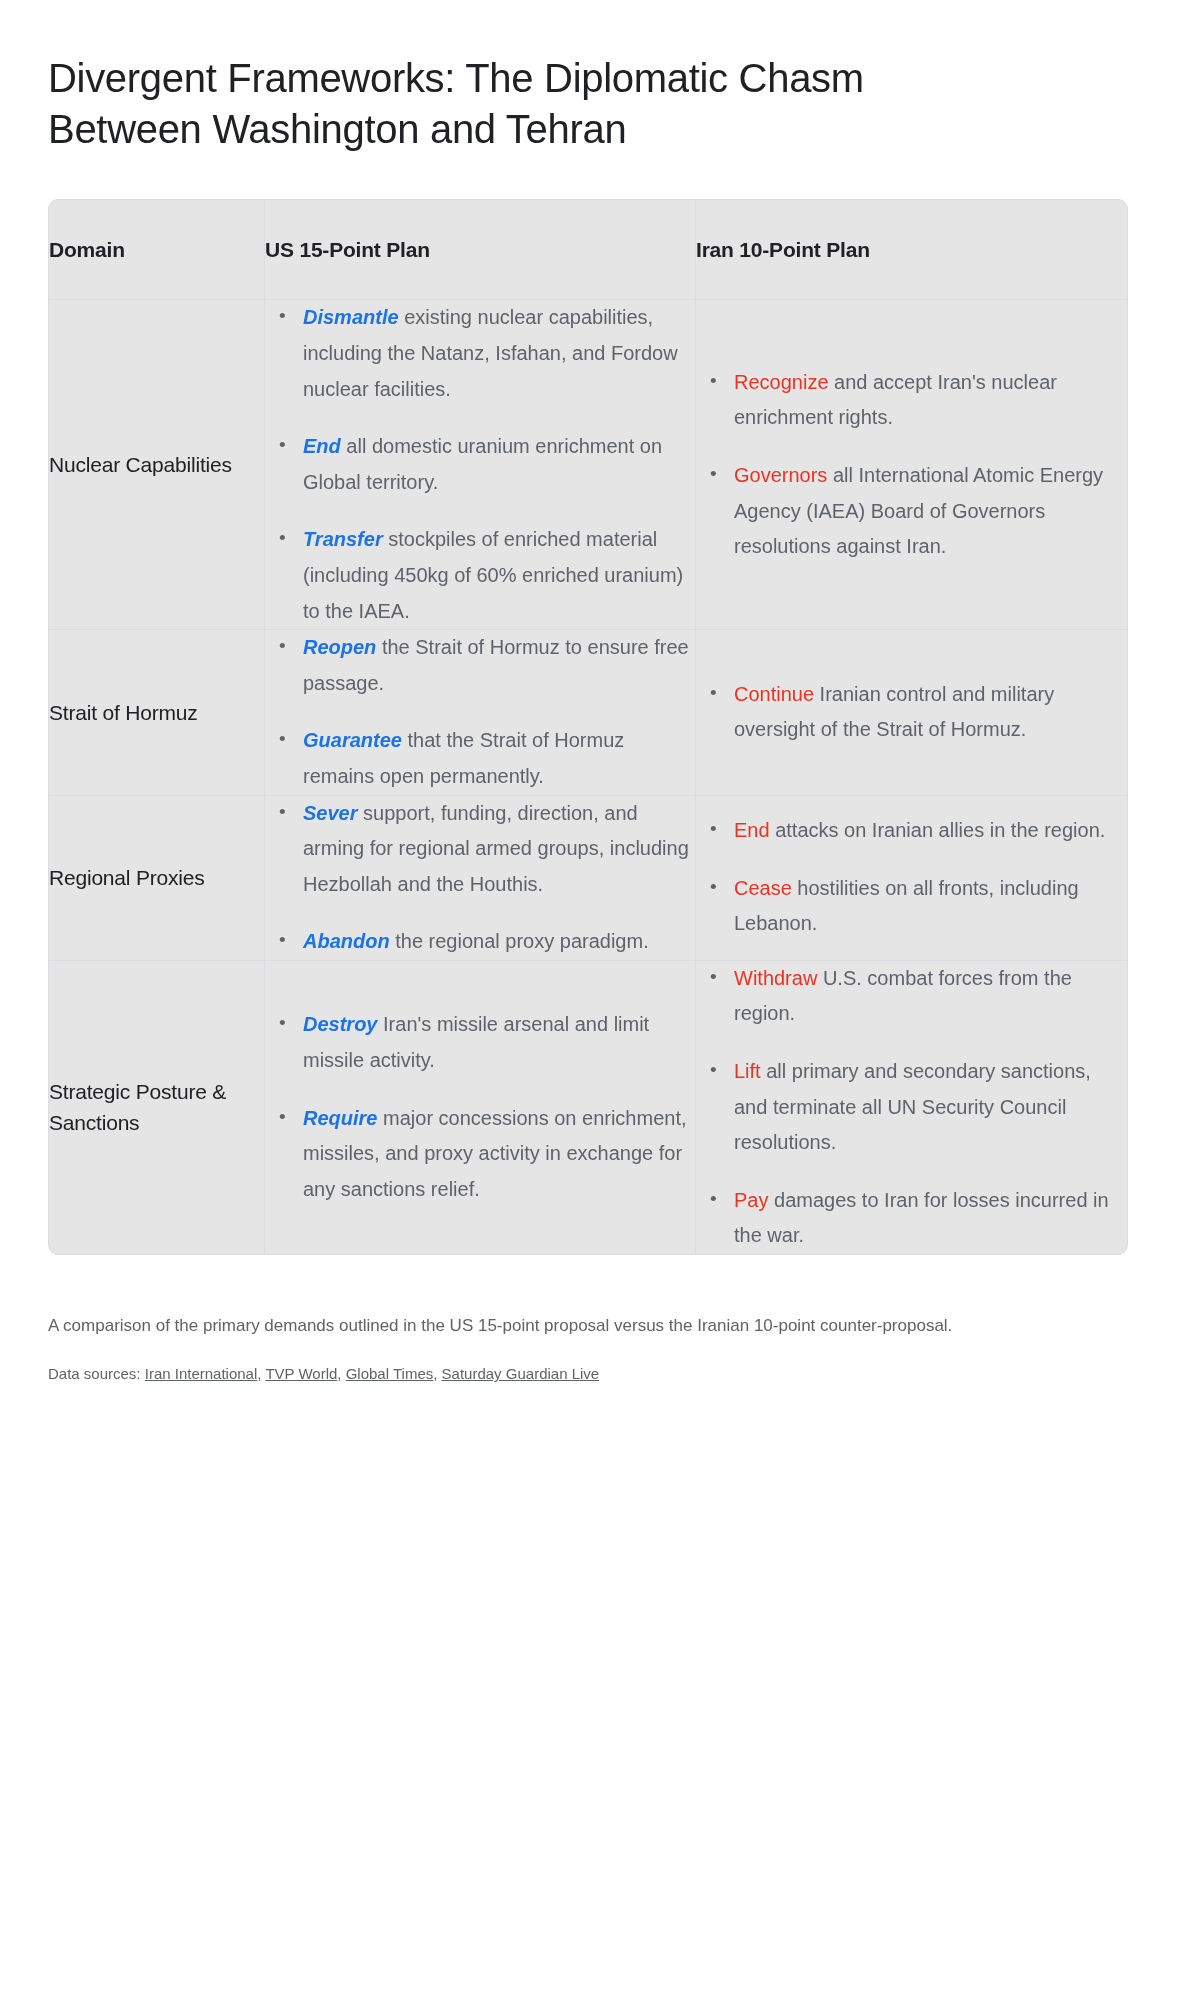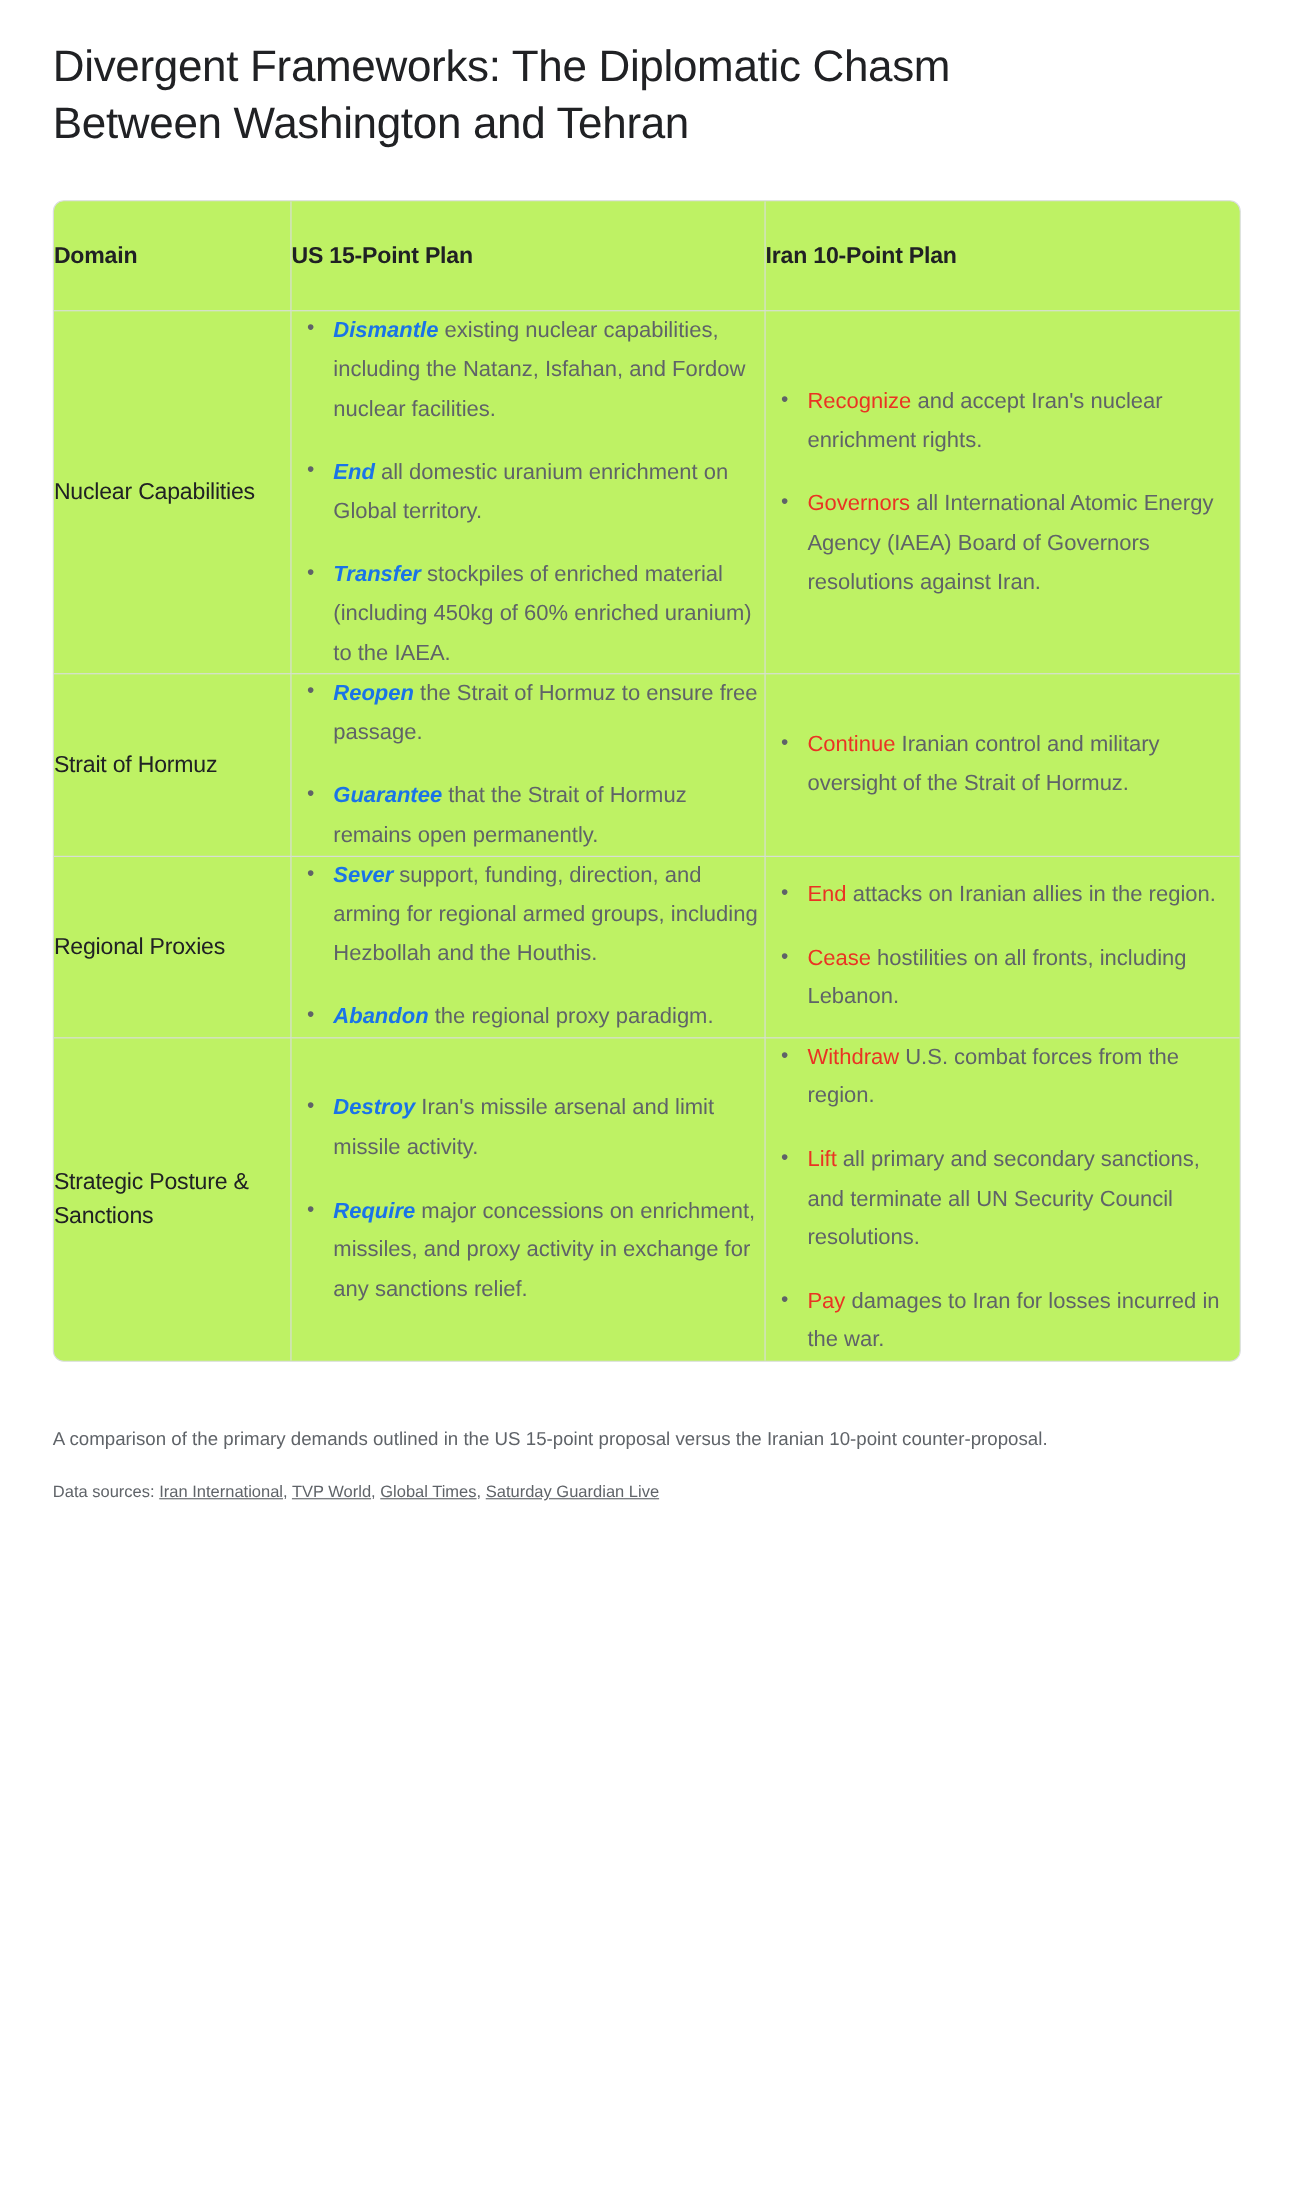--- a/index.html
+++ b/index.html
@@ -10,39 +10,39 @@
   }
   body {
     width: 1182px;
     min-height: 1999px;
     font-family: "Liberation Sans", sans-serif;
     color: #202124;
     -webkit-font-smoothing: antialiased;
   }
   .page {
     width: 1168px;
-    padding: 36px 48px 0 48px;
+    padding: 53px 48px 0 48px;
   }
   h1.title {
     font-size: 40px;
     line-height: 1.28;
     font-weight: 400;
     letter-spacing: -0.3px;
     color: #202124;
     margin: 0 0 44px 0;
     max-width: 940px;
   }
   table.comparison {
     width: 1078px;
     border-collapse: separate;
     border-spacing: 0;
     border: 1px solid #dadce0;
     border-radius: 10px;
     overflow: hidden;
-    background: #bef264;
+    background: #e5e5e5;
     table-layout: fixed;
   }
   table.comparison th,
   table.comparison td {
     vertical-align: middle;
     text-align: left;
     border-right: 1px solid #dadce0;
     border-bottom: 1px solid #dadce0;
     padding: 0;
   }

